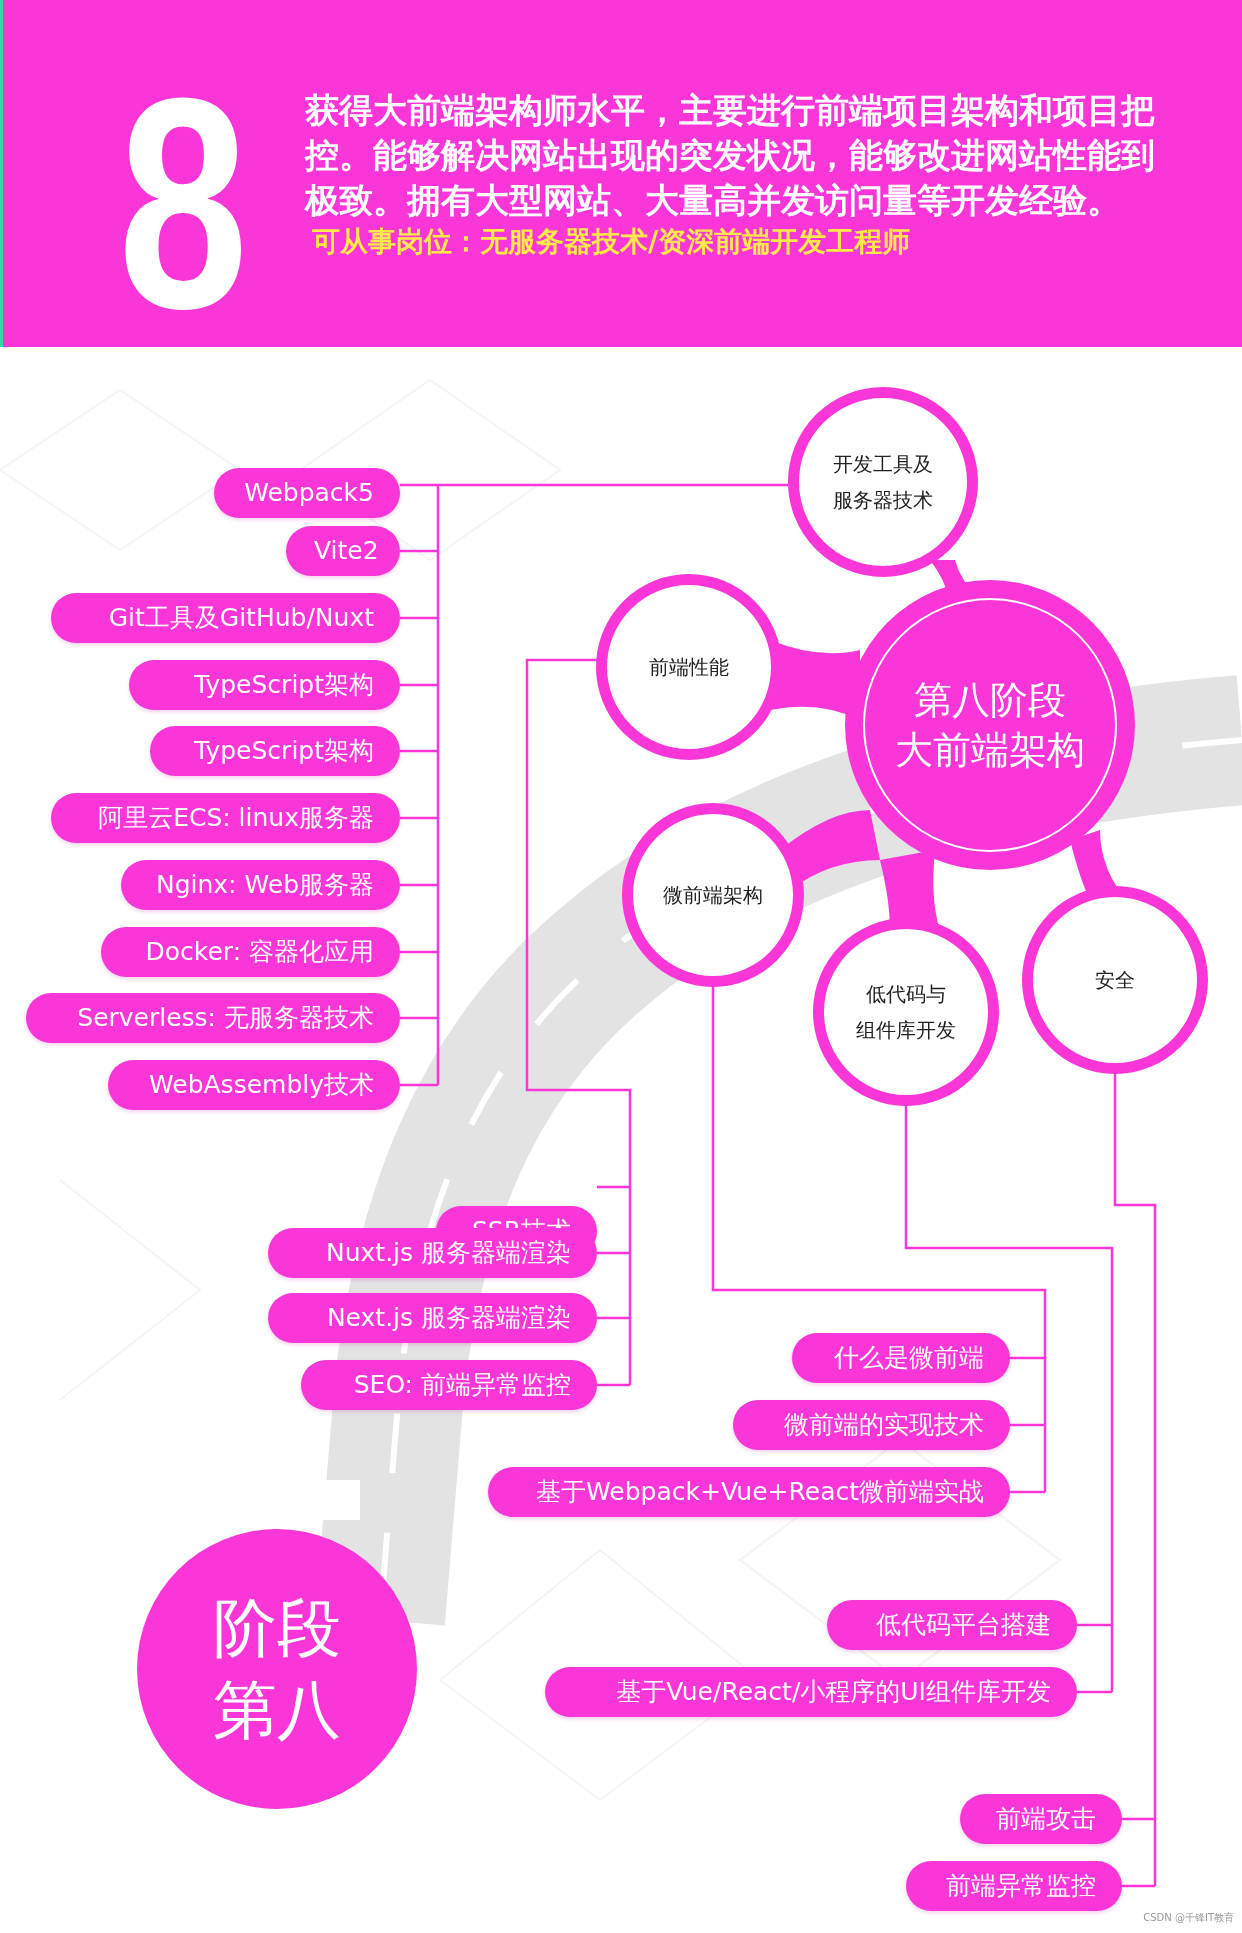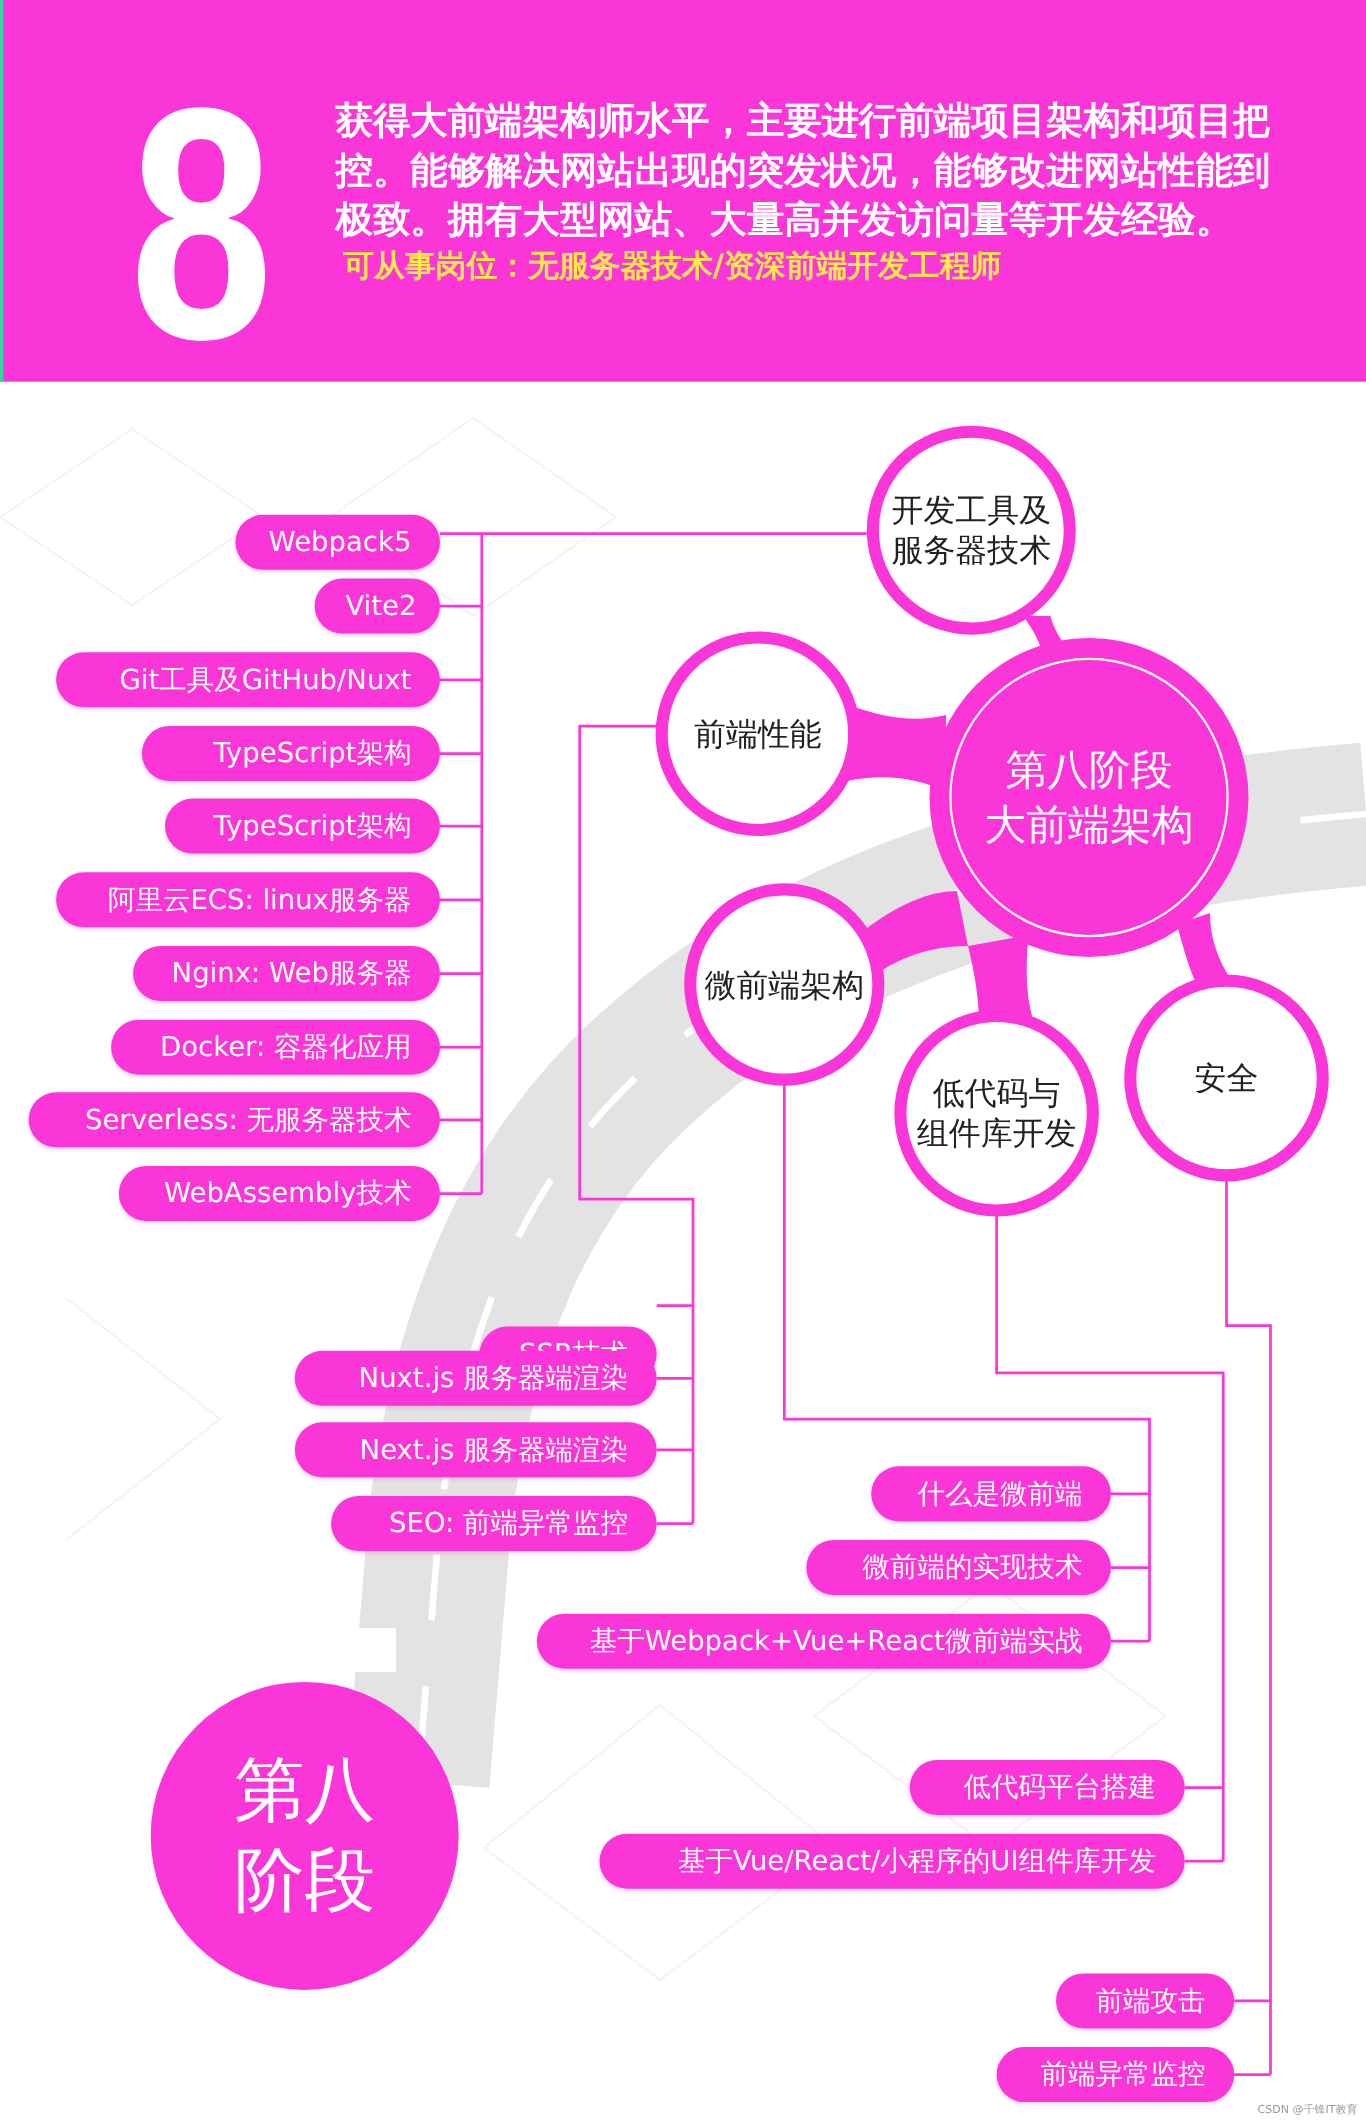--- a/index.html
+++ b/index.html
@@ -4,21 +4,21 @@
 <style>
   html, body { margin:0; padding:0; }
   body { width:1242px; height:1933px; position:relative; overflow:hidden; background:#ffffff; font-family:"DejaVu Sans", "Liberation Sans", sans-serif; }
   .header { position:absolute; left:0; top:0; width:1242px; height:347px; background:#fb36d8; }
   .header .edge { position:absolute; left:0; top:0; width:3px; height:347px; background:#38d6a2; }
   .big-num { position:absolute; left:118px; top:88px; width:150px; height:230px; color:#fff; font-family:"Liberation Sans", sans-serif; font-weight:bold; font-size:300px; line-height:230px; text-align:center; transform:scaleX(0.78); transform-origin:left top; letter-spacing:-8px; }
   .desc { position:absolute; left:305px; top:88px; width:870px; color:#fff; font-size:34px; line-height:45px; font-weight:bold; }
   .career { position:absolute; left:312px; top:222px; width:870px; color:#ffe84a; font-size:28px; line-height:40px; font-weight:bold; }
   svg.canvas { position:absolute; left:0; top:0; }
   .pill { position:absolute; height:50px; border-radius:25px; background:#fb36d8; color:#fff; font-size:25px; line-height:50px; text-align:right; padding:0 26px 0 28px; box-sizing:border-box; white-space:nowrap; box-shadow:0 2px 4px rgba(200,0,160,0.18); }
-  .node { position:absolute; border-radius:50%; background:#fff; border:11px solid #fb36d8; box-sizing:border-box; display:flex; align-items:center; justify-content:center; text-align:center; color:#222; font-size:29px; line-height:36px; }
+  .node { position:absolute; border-radius:50%; background:#fff; border:11px solid #fb36d8; box-sizing:border-box; display:flex; align-items:center; justify-content:center; text-align:center; color:#222; font-size:20px; line-height:36px;font-family:Liberation Serif, serif; }
   .center-node { position:absolute; border-radius:50%; background:#fb36d8; box-sizing:border-box; display:flex; align-items:center; justify-content:center; }
   .center-inner { width:254px; height:254px; border-radius:50%; border:2px solid #fff; display:flex; align-items:center; justify-content:center; text-align:center; color:#fff; font-size:38px; line-height:50px; box-sizing:border-box; }
   .stage-circle { position:absolute; left:137px; top:1529px; width:280px; height:280px; border-radius:50%; background:#fb36d8; display:flex; align-items:center; justify-content:center; text-align:center; color:#fff; font-size:64px; line-height:82px; }
   .watermark { position:absolute; right:8px; bottom:8px; font-size:10px; color:#9a9a9a; }
 </style>
 </head>
 <body>
 
 <div class="header">
   <div class="edge"></div>
@@ -144,18 +144,18 @@
     <div>低代码与</div>
     <div>组件库开发</div>
   </div>
 </div>
 <div class="node" style="left:1022px; top:886px; width:186px; height:188px;">
   <div>安全</div>
 </div>
 
 <div class="stage-circle">
   <div>
+    <div>阶段</div>
     <div>第八</div>
-    <div>阶段</div>
   </div>
 </div>
 
 <div class="watermark">CSDN @千锋IT教育</div>
 
 </body></html>

